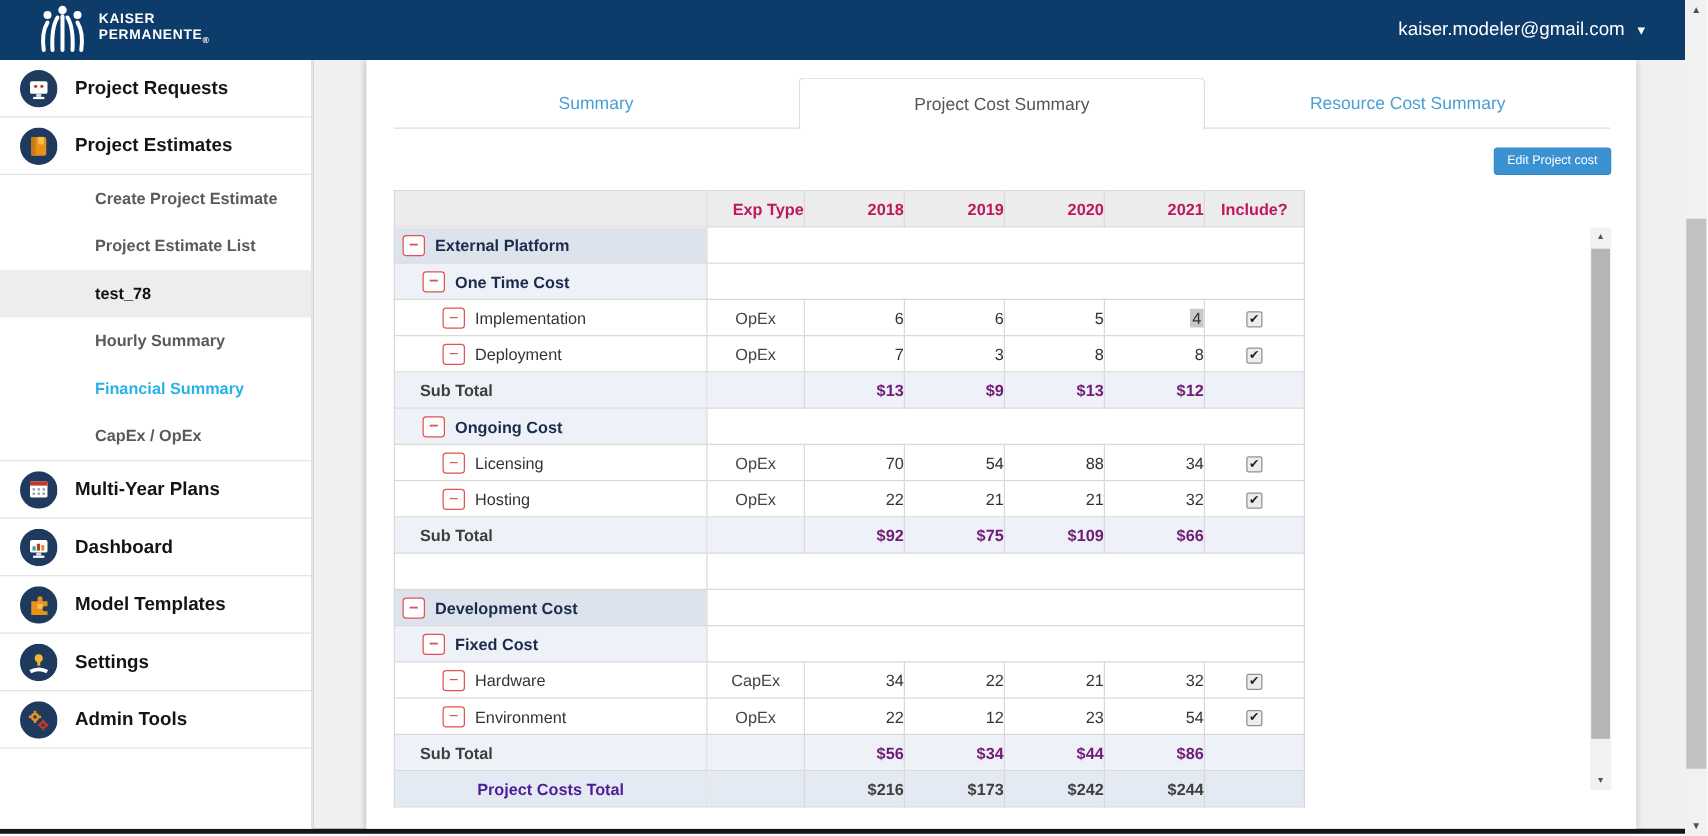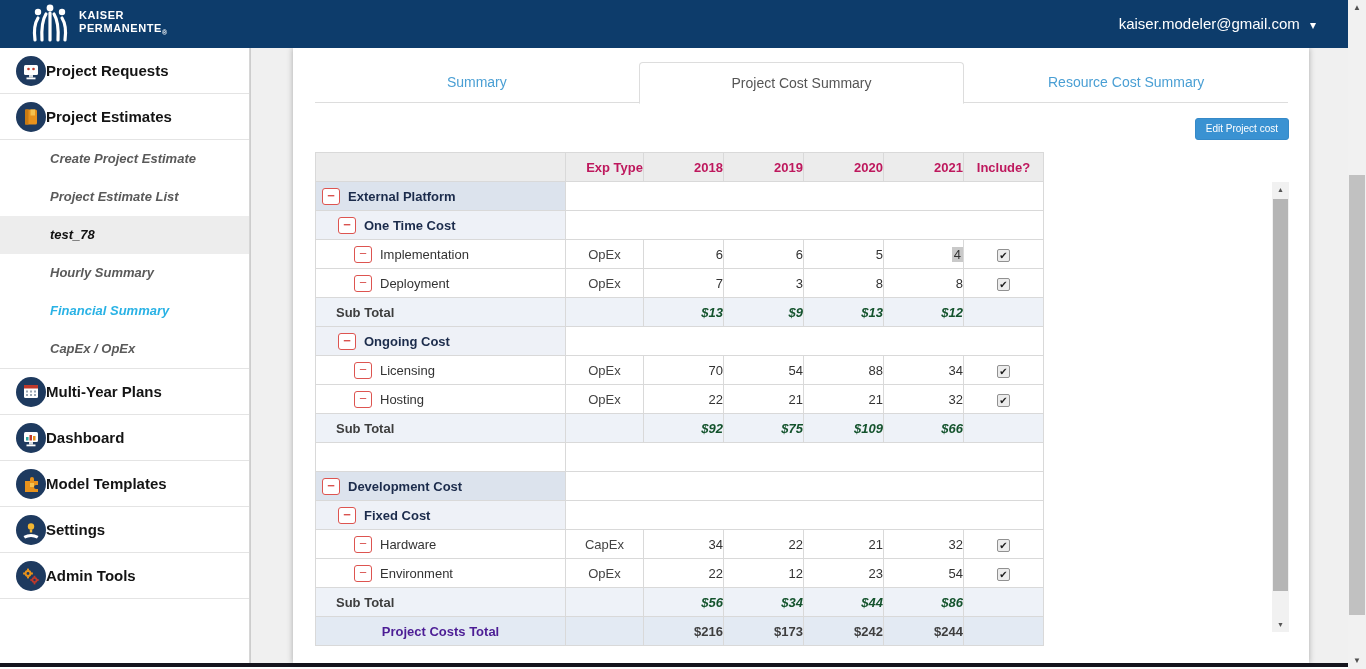--- a/index.html
+++ b/index.html
@@ -25,26 +25,26 @@
   
   .b-scroll { position:absolute; right:0; top:0; width:18px; height:669px; background:#f1f1f1; z-index:40; }
   .b-scroll .arr { position:absolute; left:0; width:18px; height:16px; text-align:center;
                    font-size:8px; color:#505050; line-height:16px; }
   .b-scroll .arr.up { top:0; } .b-scroll .arr.down { bottom:0; }
   .b-scroll .thumb { position:absolute; left:1px; top:175px; width:16px; height:440px; background:#c1c1c1; }
 
   
   .sidebar { position:absolute; left:0; top:48px; width:250px; height:615px; background:#fff;
              border-right:1px solid #d6d6d6; z-index:20; }
-  .side-item { display:flex; align-items:center; padding-left:16px; height:46px;
+  .side-item { display:flex; align-items:center; gap:14px; padding-left:16px; height:46px;
                border-bottom:1px solid #e4e4e4; cursor:pointer; }
   .side-item .label { font-size:15px; font-weight:bold; color:#141414; }
   .side-sub { border-bottom:1px solid #e4e4e4; }
-  .sub-item { height:38px; line-height:38px; padding-left:50px; font-size:13px;
-              font-weight:bold; color:#5a5a5a; cursor:pointer;font-style:italic; }
+  .sub-item { height:38px; line-height:38px; padding-left:76px; font-size:13px;
+              font-weight:bold; color:#5a5a5a; cursor:pointer; }
   .sub-item.selected { background:#ededed; color:#111; }
   .sub-item.active { color:#29b2e5; }
   .nav-icon { width:30px; height:30px; flex:0 0 30px; }
 
   
   .card { position:absolute; left:293px; top:48px; width:1016px; height:615px; background:#fff;
           box-shadow:0 0 6px rgba(0,0,0,.3); z-index:10; }
 
   
   .tabbar { position:absolute; left:22px; top:14px; width:973px; height:41px;
@@ -80,21 +80,21 @@
   tr.group1 td.labelcell { background:#dce3ed; font-weight:bold; color:#1b2b4b; }
   tr.group2 td.labelcell { background:#eef1f7; font-weight:bold; color:#1b2b4b; }
   td.noborder { border:none; background:#fff; }
   tr.datarow td.labelcell { color:#333; }
   td.exp { text-align:center; color:#444; }
   td.val { text-align:right; padding-right:10px; color:#333; }
   td.chk { text-align:center; }
   .sel-val { background:#c9c9c9; padding:0 2px; }
   tr.subtotal td { background:#eef2f8; }
   tr.subtotal td.labelcell { font-weight:bold; color:#3e3e3e; padding-left:20px; }
-  tr.subtotal td.val { font-weight:bold; color:#14532d;font-style:italic; }
+  tr.subtotal td.val { font-weight:bold; color:#701a75; }
   tr.total td { background:#e3eaf3; }
   tr.total td.labelcell { font-weight:bold; color:#4c1d95; text-align:center; }
   tr.total td.val { font-weight:bold; color:#3e3e3e; }
 
   
   .checkbox { display:inline-block; width:13px; height:13px; background:#ececec;
               border:1px solid #919191; border-radius:2px; font-size:10px; line-height:12px;
               color:#1c1c1c; text-align:center; cursor:pointer; }
 
   

